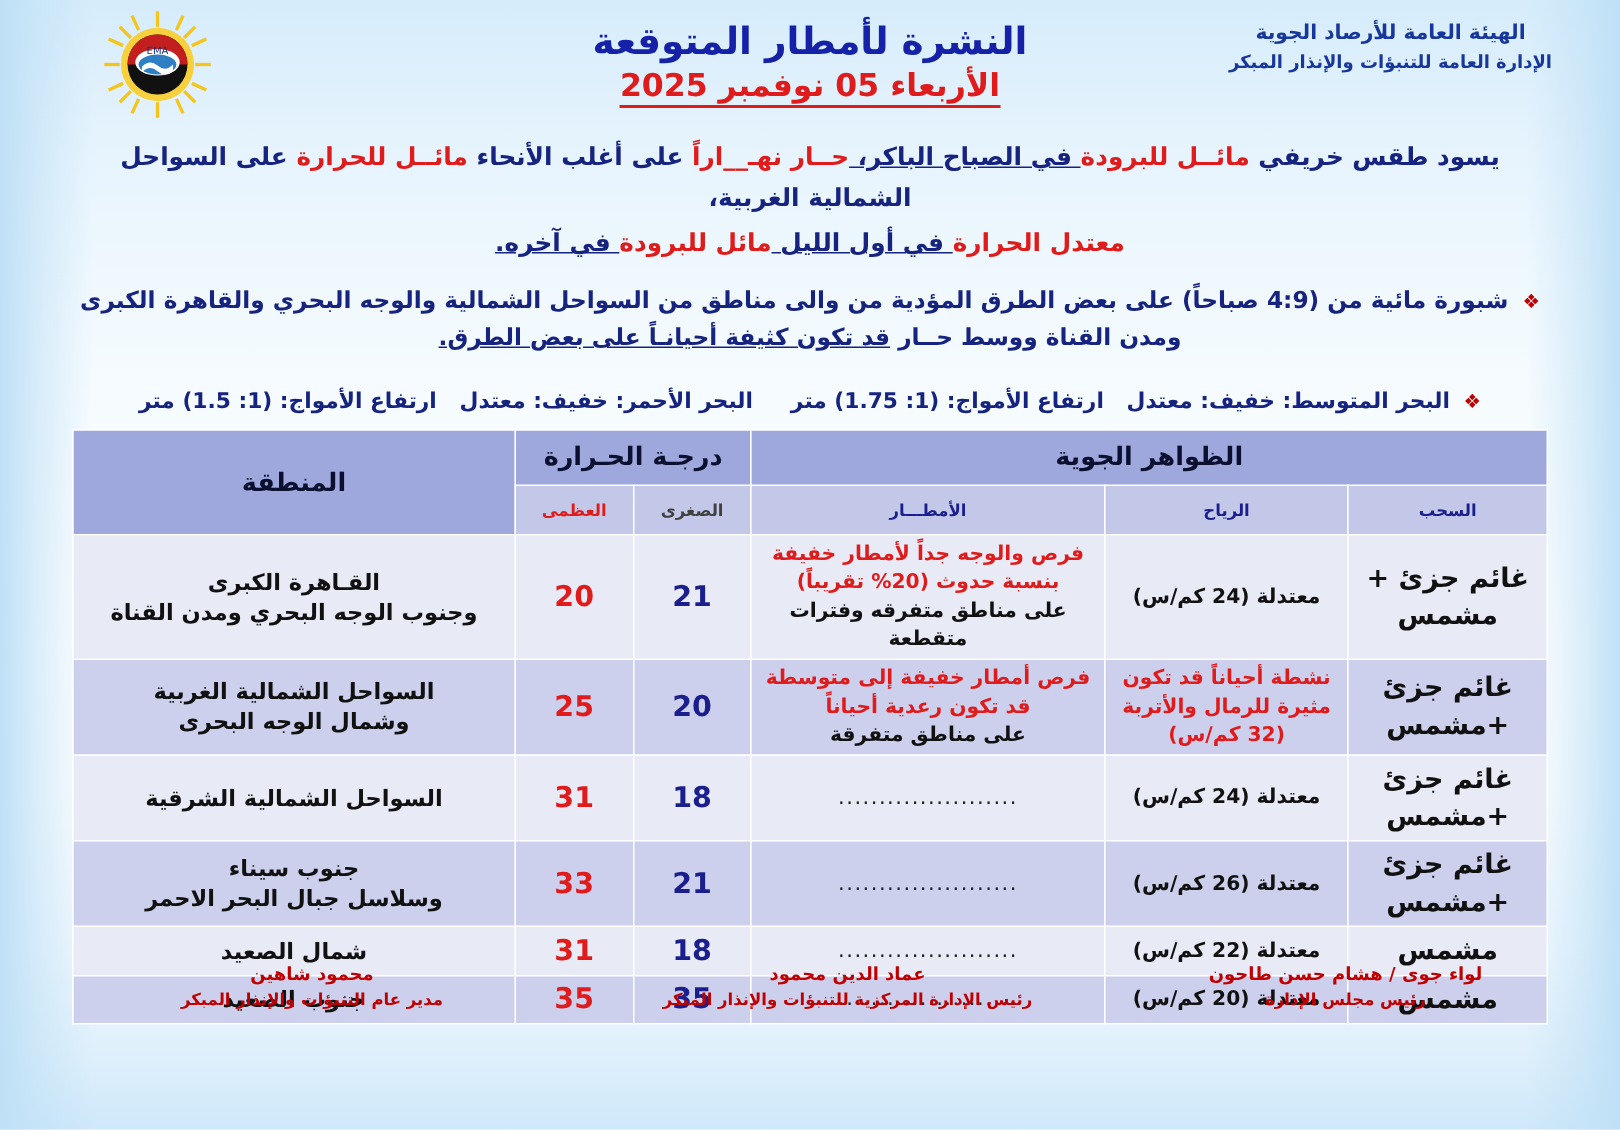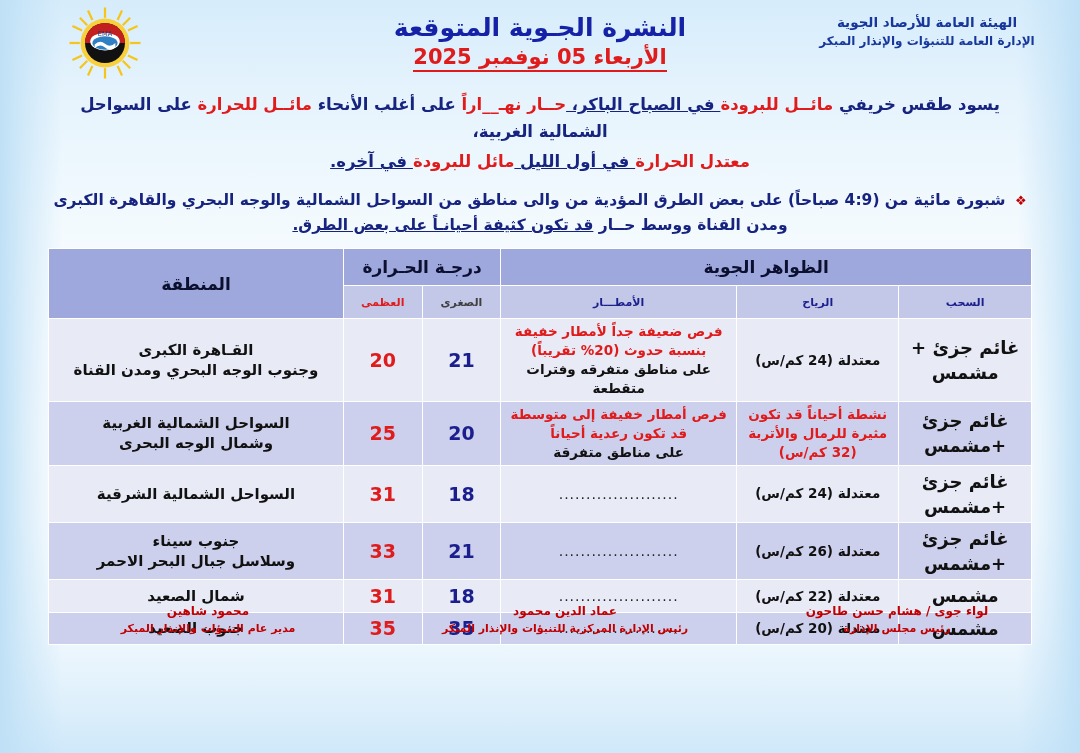--- a/index.html
+++ b/index.html
@@ -164,39 +164,46 @@
           </g>
         </svg>
       </div>
 
       <div class="org">
         <div class="l1">الهيئة العامة للأرصاد الجوية</div>
         <div class="l2">الإدارة العامة للتنبؤات والإنذار المبكر</div>
       </div>
 
       <div class="title-block">
-        <div class="title-main">النشرة الجـوية المتوقعة</div>
+        <div class="title-main">النشرة لأمطار المتوقعة</div>
         <div class="title-date">الأربعاء 05 نوفمبر 2025</div>
       </div>
     </div>
 
     <div class="para-wrap">
 
       <p class="bulletin">
         <span>يسود طقس خريفي </span><span class="r">مائــل للبرودة</span><span class="u"> في الصباح الباكر، </span><span class="r">حــار نهـ__اراً</span><span> على أغلب الأنحاء </span><span class="r">مائــل للحرارة</span><span> على السواحل الشمالية الغربية،</span>
       </p>
       <p class="bulletin">
         <span class="r">معتدل الحرارة</span><span class="u"> في أول الليل </span><span class="r">مائل للبرودة</span><span class="u"> في آخره.</span>
       </p>
 
       <p class="fog">
         <span class="dia">❖</span><span> شبورة مائية من (4:9 صباحاً) على بعض الطرق المؤدية من والى مناطق من السواحل الشمالية والوجه البحري والقاهرة الكبرى</span><br>
         <span>ومدن القناة ووسط حــار </span><span class="u">قد تكون كثيفة أحيانـاً على بعض الطرق.</span>
       </p>
 
+      <p class="sea">
+        <span class="dia">❖</span>
+        <span>البحر المتوسط: خفيف: معتدل</span>&nbsp;&nbsp;
+        <span>ارتفاع الأمواج: (1: 1.75) متر</span>&nbsp;&nbsp;&nbsp;&nbsp;
+        <span>البحر الأحمر: خفيف: معتدل</span>&nbsp;&nbsp;
+        <span>ارتفاع الأمواج: (1: 1.5) متر</span>
+      </p>
     </div>
 
     <div class="table-wrap">
       <table class="fc">
         <colgroup>
           <col style="width:13.5%">
           <col style="width:16.5%">
           <col style="width:24%">
           <col style="width:8%">
           <col style="width:8%">
@@ -220,21 +227,21 @@
 
           <tr class="odd">
             <td class="cloud">
               <span>غائم جزئ +</span><br>
               <span>مشمس</span>
             </td>
             <td class="wind">
               <span>معتدلة (24 كم/س)</span>
             </td>
             <td class="rain">
-              <span class="rr">فرص ضعيفة جداً لأمطار خفيفة</span><br>
+              <span class="rr">فرص والوجه جداً لأمطار خفيفة</span><br>
               <span class="rr">بنسبة حدوث (20% تقريباً)</span><br>
               <span>على مناطق متفرقه وفترات متقطعة</span>
             </td>
             <td class="tmin">21</td>
             <td class="tmax">20</td>
             <td class="region">
               <span>القـاهرة الكبرى</span><br>
               <span>وجنوب الوجه البحري ومدن القناة</span>
             </td>
           </tr>

